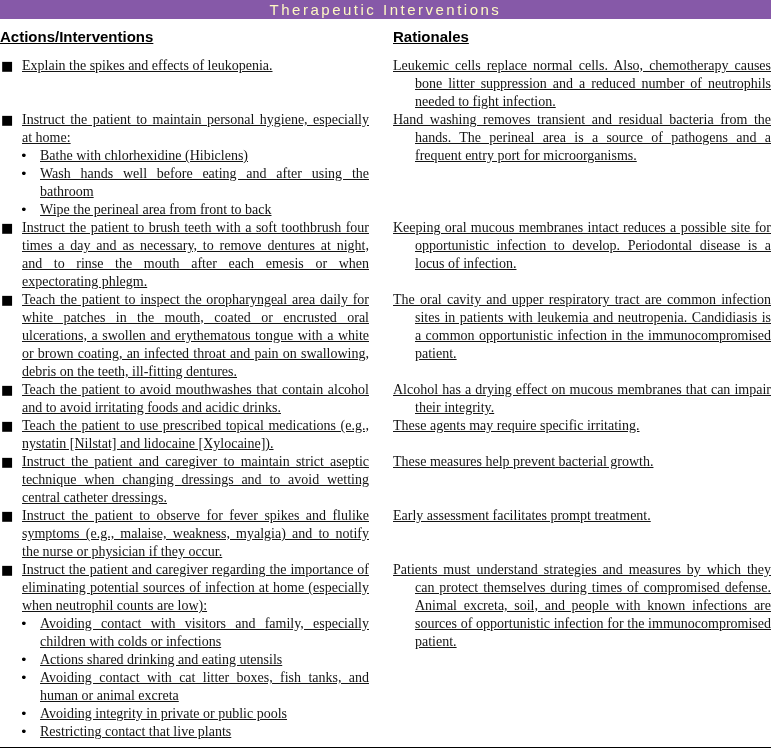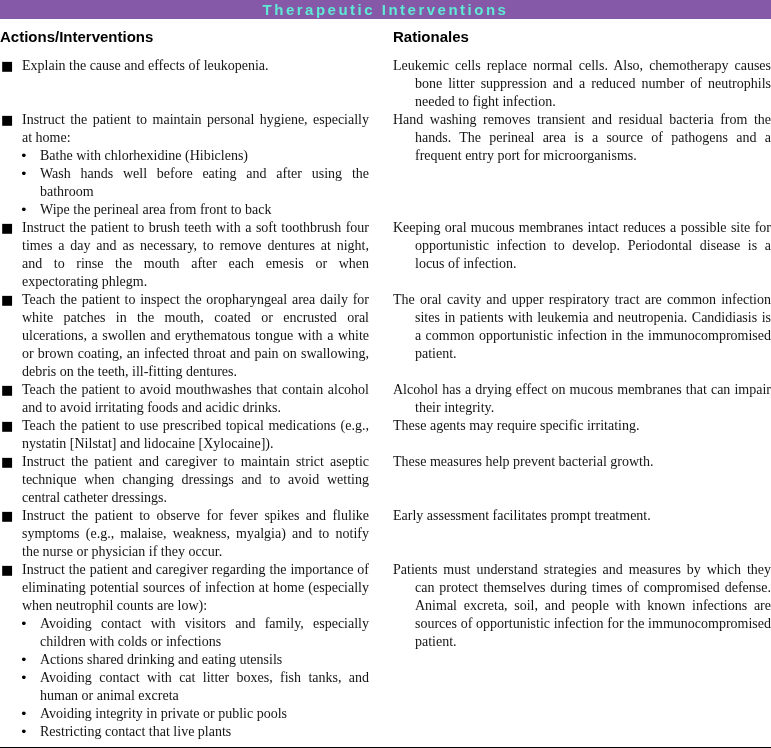--- a/index.html
+++ b/index.html
@@ -14,33 +14,33 @@
   .page { width: 771px; }
 
   
   .title-bar {
     height: 19px;
     background: #8659a8;
     text-align: center;
     overflow: hidden;
   }
   .title-bar .title {
-    color: #5eead4;
+    color: #fef9c3;
     font-family: "Liberation Sans", sans-serif;
-    font-weight: bold;
+    font-weight: normal;
     font-size: 15px;
     letter-spacing: 2.5px;
     line-height: 19px;
     white-space: nowrap;
   }
 
   
   .tbl { display: table; width: 771px; table-layout: fixed; border-collapse: collapse; }
   .trow { display: table-row; }
-  .cell { display: table-cell; vertical-align: top; }
+  .cell { display: table-cell; vertical-align: top; text-decoration: underline; }
   .cell.left  { width: 393px; padding-right: 24px; box-sizing: border-box; }
   .cell.right { width: 378px; box-sizing: border-box; }
 
   
   .col-header {
     font-family: "Liberation Sans", sans-serif;
     font-weight: bold;
     font-size: 15px;
     line-height: 18px;
     padding-top: 9px;
@@ -88,21 +88,21 @@
 
     <div class="trow">
       <div class="cell left col-header">Actions/Interventions</div>
       <div class="cell right col-header">Rationales</div>
     </div>
 
     <div class="trow">
       <div class="cell left">
         <div class="action-item">
           <span class="sq">■</span>
-          <span>Explain the cause and effects of leukopenia.</span>
+          <span>Explain the spikes and effects of leukopenia.</span>
         </div>
       </div>
       <div class="cell right">
         <div class="rationale">Leukemic cells replace normal cells. Also, chemotherapy causes bone litter suppression and a reduced number of neutrophils needed to fight infection.</div>
       </div>
     </div>
 
     <div class="trow">
       <div class="cell left">
         <div class="action-item">

